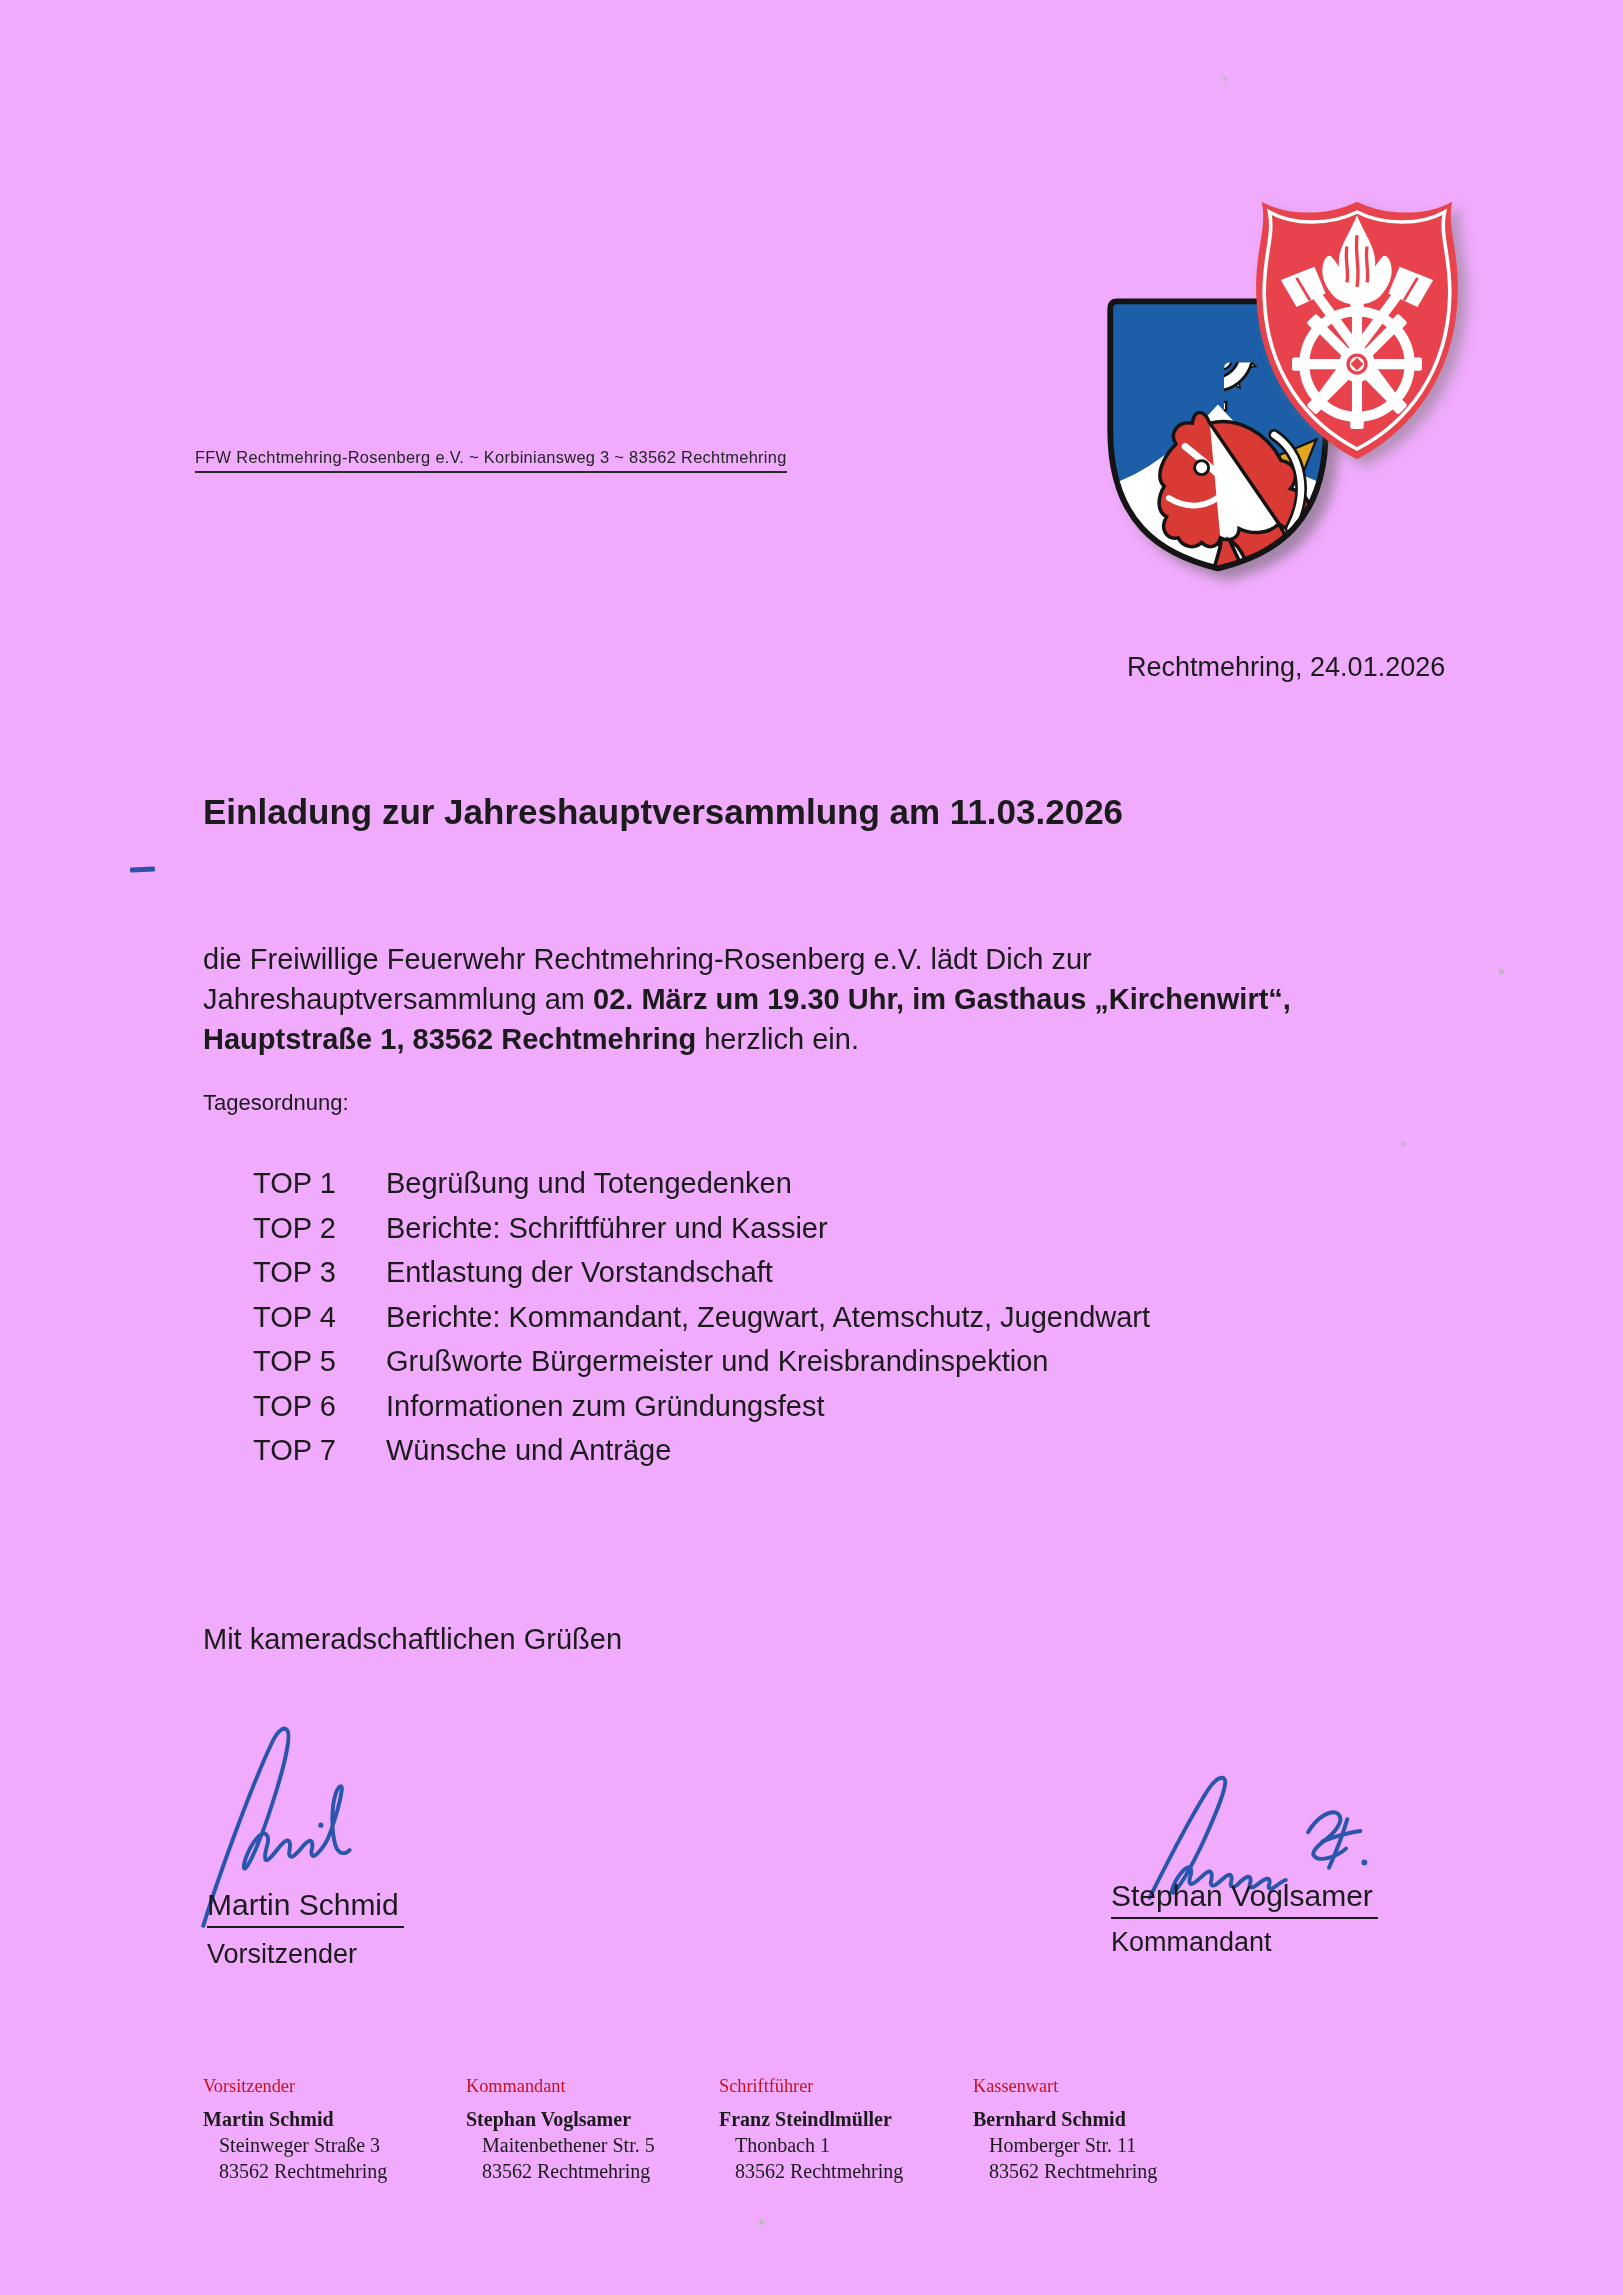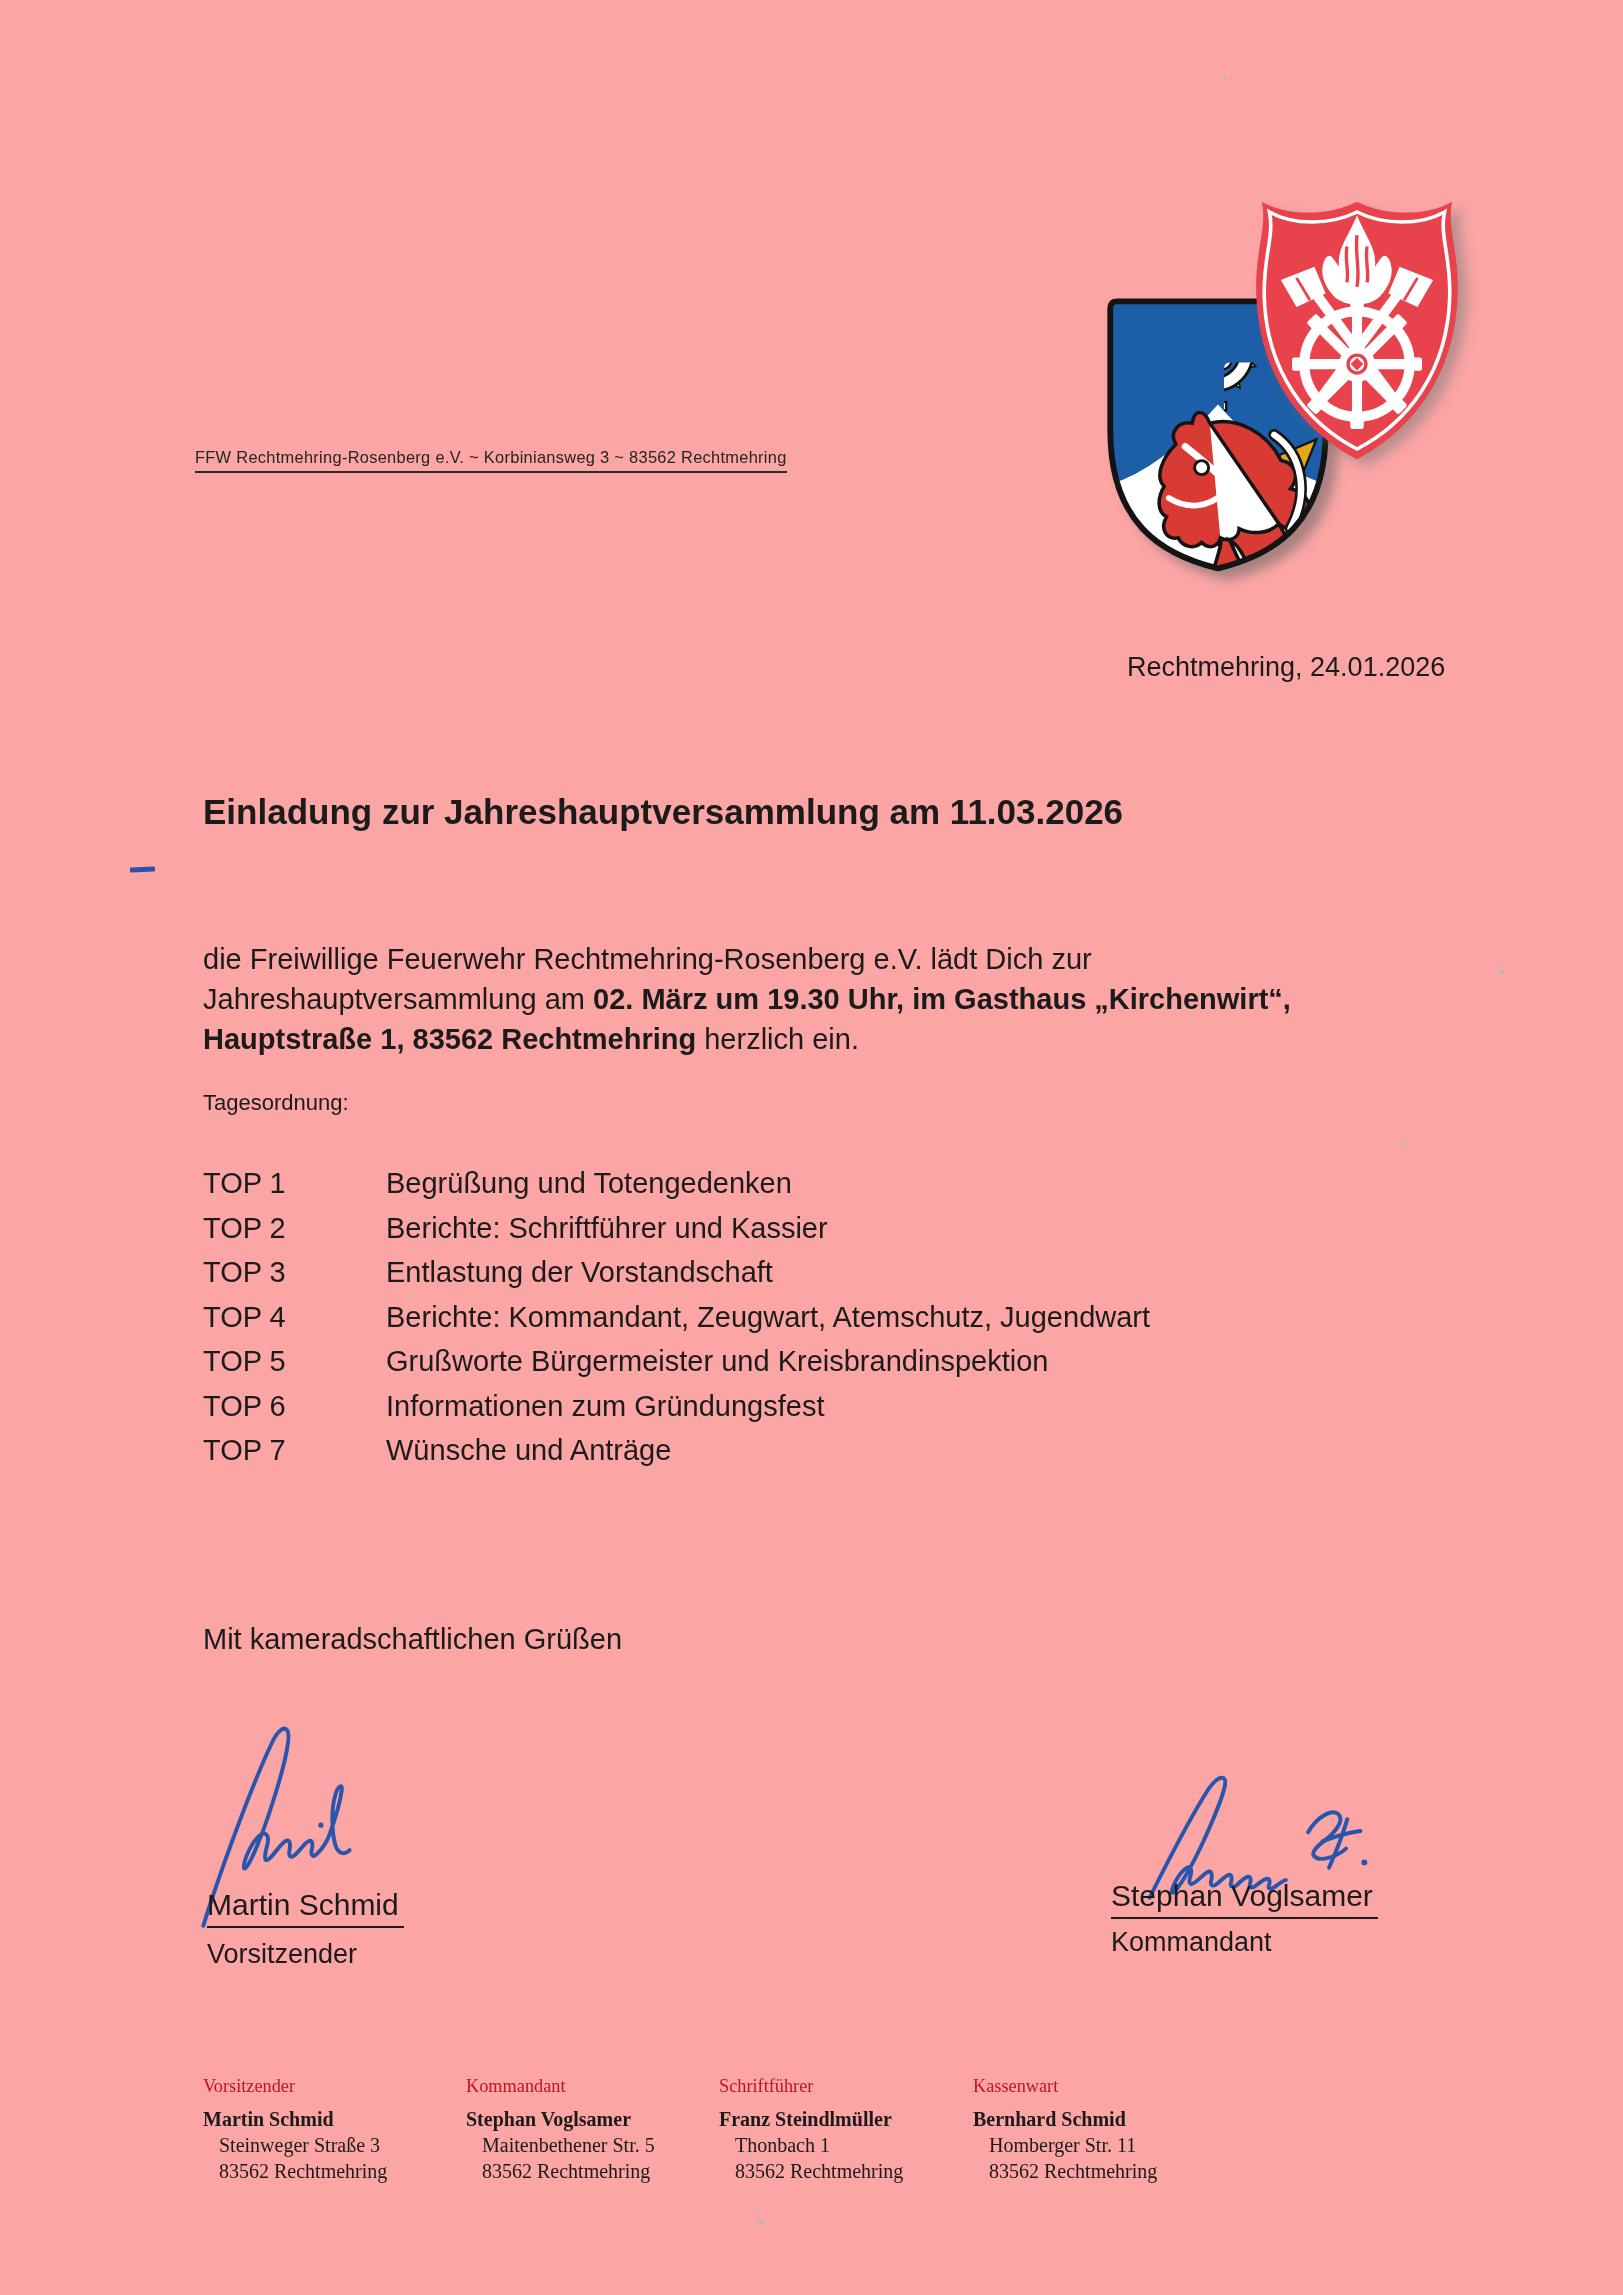--- a/index.html
+++ b/index.html
@@ -10,21 +10,21 @@
     --horse-red:#d93a33;
     --gold:#e2a71e;
     --pen-blue:#2a52a8;
     --ink:#1b1b1b;
   }
   html,body{margin:0;padding:0;}
   body{
     width:1623px;height:2295px;background:#f2f2f2;
     font-family:"Liberation Sans",sans-serif;color:var(--ink);
   }
-  .page{position:absolute;left:0;top:0;width:1623px;height:2295px;background:#fca5a5;overflow:hidden;}
+  .page{position:absolute;left:0;top:0;width:1623px;height:2295px;background:#f0abfc;overflow:hidden;}
 
   .sender{
     position:absolute;left:195px;top:448px;font-size:16.4px;letter-spacing:0.3px;color:#252525;
     border-bottom:2px solid #2b2b2b;padding-bottom:3.9px;
   }
 
   .crest{position:absolute;left:1080px;top:162px;width:406px;height:425px;}
   .municipal{position:absolute;left:19.6px;top:130px;width:236px;height:281px;
     filter:drop-shadow(10.5px 9.2px 5.2px rgba(100,100,100,.55));}
   .firebadge{position:absolute;left:165px;top:25px;width:224px;height:287px;
@@ -36,21 +36,21 @@
 
   .pen-dash{position:absolute;left:130px;top:867px;width:25px;height:5.2px;background:var(--pen-blue);transform:rotate(-2deg);border-radius:1.3px;}
 
   .intro{position:absolute;left:203px;top:939px;width:1126px;font-size:29px;line-height:40px;}
   .intro .b{font-weight:bold;margin-top:34px;}
 
   .agenda-heading{position:absolute;left:203px;top:1090px;font-size:22px;font-weight:normal;}
 
   .agenda{position:absolute;left:203px;top:1169px;font-size:29px;}
   .agenda-row{display:flex;line-height:29.5px;margin-bottom:15px;}
-  .agenda-row .lab{flex:0 0 183px;}
+  .agenda-row .lab{flex:0 0 183px;text-align:center;}
 
   .closing{position:absolute;left:203px;top:1623px;font-size:29px;}
 
   .sig{position:absolute;}
   .sig path{fill:none;stroke:var(--signature-blue);stroke-linecap:round;stroke-linejoin:round;}
   .sig-left{left:185px;top:1710px;width:196px;height:220px;}
   .sig-right{left:1092px;top:1755px;width:292px;height:165px;}
 
   .sig-name{position:absolute;font-size:30px;border-bottom:2.6px solid #1c1c1c;padding:0 5.2px 3.9px 0;}
   .sig-name.left{left:207px;top:1888px;}

